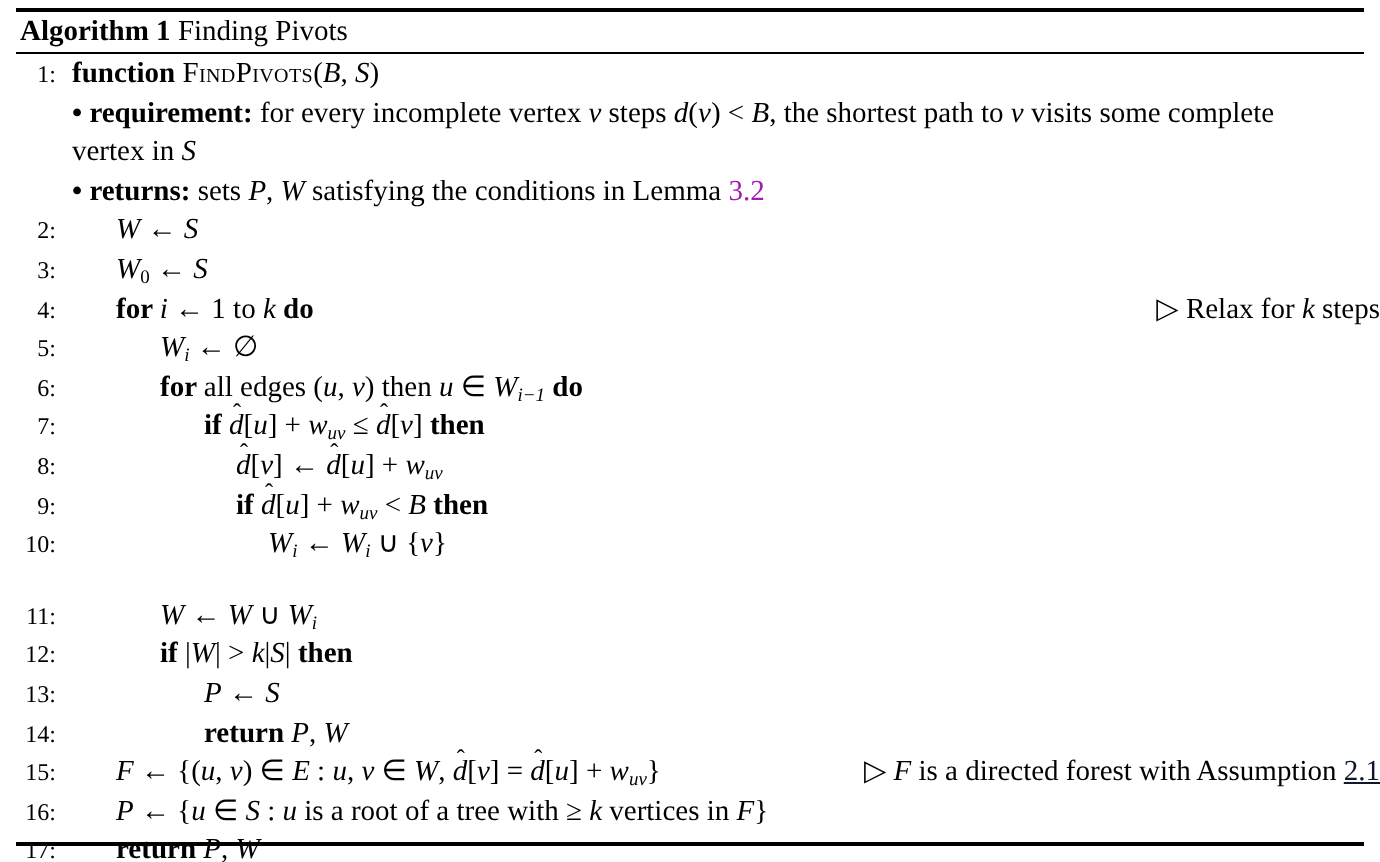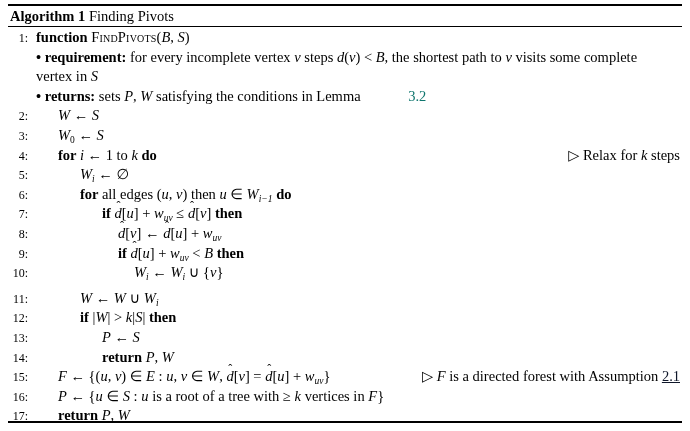--- a/index.html
+++ b/index.html
@@ -13,30 +13,30 @@
     overflow:hidden;
   }
   .rule{position:absolute;left:8px;right:8px;background:#000;}
   .rule-top{top:4px;height:2px;}
   .rule-mid{top:26px;height:1px;}
   .rule-bottom{top:421px;height:2px;}
   .title{position:absolute;top:6px;left:10px;line-height:20px;white-space:pre;}
   .title b{font-weight:bold;}
   .algo-body{position:absolute;top:28px;left:0;right:0;}
   .row{display:flex;align-items:baseline;height:19.6px;line-height:19.6px;}
-  .row.gap{margin-top:6px;}
+  .row.gap{margin-top:16px;}
   .lineno{flex:0 0 28px;text-align:right;font-size:12px;white-space:pre;}
   .content{white-space:pre;}
   .ind0{padding-left:8px;}
   .ind1{padding-left:30px;}
   .ind2{padding-left:52px;}
   .ind3{padding-left:74px;}
   .ind4{padding-left:90px;}
   .ind5{padding-left:106px;}
-  .comment{margin-left:auto;padding-right:10px;white-space:pre;}
+  .comment{margin-left:auto;white-space:pre;}
   .kw{font-weight:bold;font-style:normal;margin-top:33px;}
   .sc{font-variant:small-caps;letter-spacing:0.2px;}
   .link{cursor:pointer;}
   i{font-style:italic;}
   sub.sub{font-size:9.5px;line-height:0;vertical-align:-2.5px;}
   .hat{position:relative;display:inline-block;}
   .hat .acc{
     position:absolute;top:-4px;left:55%;
     transform:translateX(-50%);
     font-style:normal;font-size:12px;line-height:1;
@@ -57,21 +57,21 @@
       <div class="row">
         <span class="lineno"></span>
         <span class="content ind0"><span class="kw">• requirement: </span><span>for every incomplete vertex </span><i>v</i><span> steps </span><i>d</i><span>(</span><i>v</i><span>) &lt; </span><i>B</i><span>, the shortest path to </span><i>v</i><span> visits some complete</span></span>
       </div>
       <div class="row">
         <span class="lineno"></span>
         <span class="content ind0"><span>vertex in </span><i>S</i></span>
       </div>
       <div class="row">
         <span class="lineno"></span>
-        <span class="content ind0"><span class="kw">• returns: </span><span>sets </span><i>P</i><span>, </span><i>W</i><span> satisfying the conditions in Lemma </span><span class="link" style="color: #0f766e; margin-left: 44px;">3.2</span></span>
+        <span class="content ind0"><span class="kw">• returns: </span><span>sets </span><i>P</i><span>, </span><i>W</i><span> satisfying the conditions in Lemma </span><span class="link" style="color: #a21caf;">3.2</span></span>
       </div>
       <div class="row">
         <span class="lineno">2:</span>
         <span class="content ind1"><i>W</i><span> ← </span><i>S</i></span>
       </div>
       <div class="row">
         <span class="lineno">3:</span>
         <span class="content ind1"><i>W</i><sub class="sub">0</sub><span> ← </span><i>S</i></span>
       </div>
       <div class="row">

